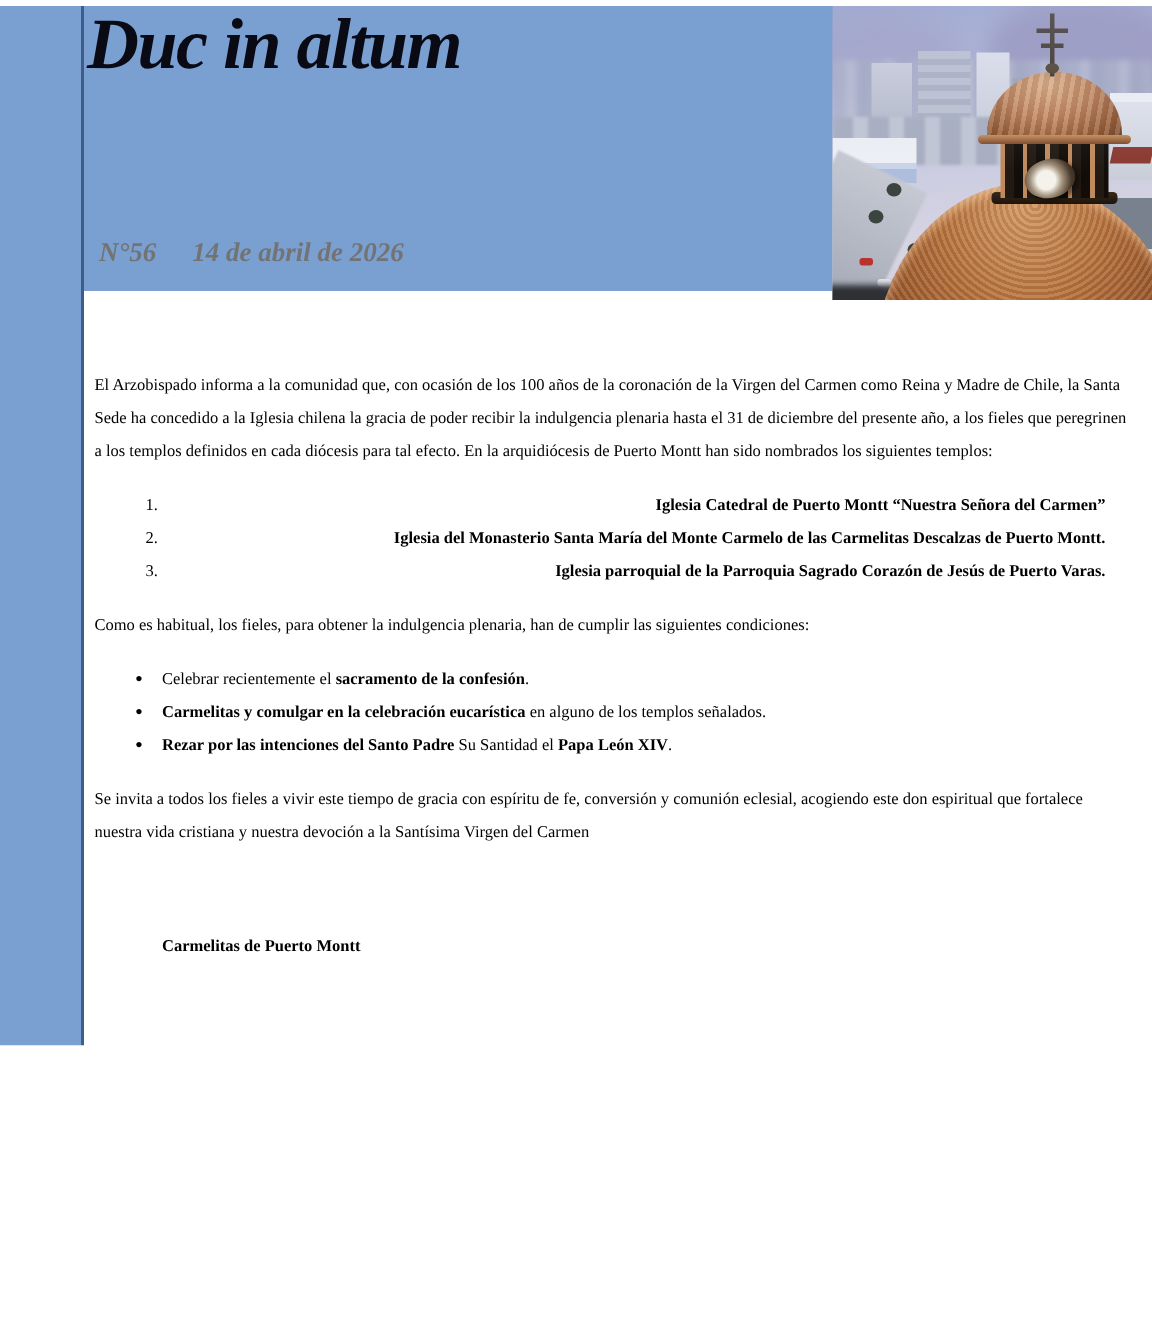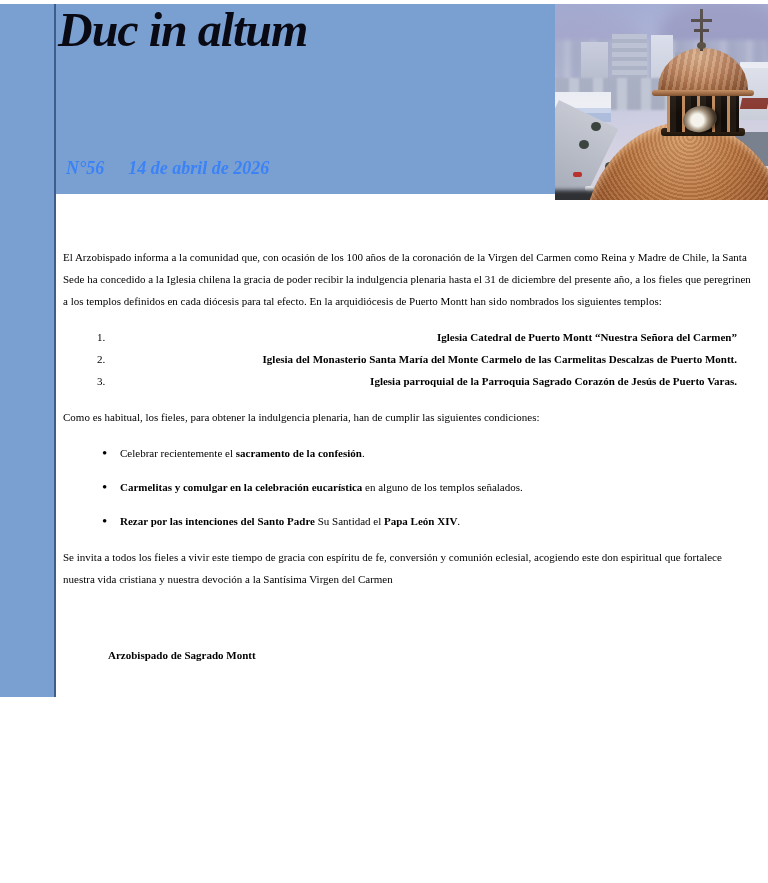--- a/index.html
+++ b/index.html
@@ -24,21 +24,21 @@
   
   .masthead-band{position:absolute;left:56px;top:4px;width:712px;height:190px;background:var(--band);}
   .newsletter-title{
     position:absolute;left:58px;top:2px;margin:0;
     font-family:"Liberation Serif","DejaVu Serif",serif;
     font-size:48px;font-weight:bold;font-style:italic;
     letter-spacing:-1px;color:#0a0a14;line-height:1.15;
   }
   .issue-line{
     position:absolute;left:66px;top:158px;
-    font-size:18px;font-weight:bold;font-style:italic;color:#3b82f6;
+    font-size:18px;font-weight:bold;font-style:italic;color:#737373;
   }
   .issue-line .num{margin-right:24px;}
   
   .photo{
     position:absolute;left:555px;top:4px;width:213px;height:196px;
     overflow:hidden;
     background:linear-gradient(175deg,#97a2cc 0%,#b4bada 28%,#cccde1 55%,#d8d5e2 78%,#cfccd9 100%);
   }
   .photo *{position:absolute;}
   .ph-hill-r{right:-20px;top:-8px;width:130px;height:78px;background:#8e8bb6;border-radius:50%;filter:blur(7px);opacity:.75;}
@@ -105,21 +105,21 @@
   ol.temples{
     margin:14px 0;padding:0 14px 0 45px;
     list-style:decimal;
     text-align:right;
   }
   ol.temples li{margin:0;}
   ol.temples li::marker{font-weight:normal;}
   ul.conditions{
     margin:14px 0;padding:0 14px 0 45px;list-style:none;
   }
-  ul.conditions li{position:relative;margin:12px;}
+  ul.conditions li{position:relative;margin:0;}
   ul.conditions li::before{
     content:"\2022";position:absolute;left:-18px;top:0;
     font-size:15px;
   }
   .signature{margin:54px 0 0 45px !important;font-weight:bold;}
 </style>
 </head>
 <body>
 
 <div class="page">
@@ -174,16 +174,16 @@
         <li><span class="b">Iglesia del Monasterio Santa María del Monte Carmelo de las Carmelitas Descalzas de Puerto Montt.</span></li>
         <li><span class="b">Iglesia parroquial de la Parroquia Sagrado Corazón de Jesús de Puerto Varas.</span></li>
       </ol>
     <p>Como es habitual, los fieles, para obtener la indulgencia plenaria, han de cumplir las siguientes condiciones:</p>
     <ul class="conditions">
         <li><span>Celebrar recientemente el </span><span class="b">sacramento de la confesión</span><span>.</span></li>
         <li><span class="b">Carmelitas y comulgar en la celebración eucarística</span><span> en alguno de los templos señalados.</span></li>
         <li><span class="b">Rezar por las intenciones del Santo Padre</span><span> Su Santidad el </span><span class="b">Papa León XIV</span><span>.</span></li>
       </ul>
     <p>Se invita a todos los fieles a vivir este tiempo de gracia con espíritu de fe, conversión y comunión eclesial, acogiendo este don espiritual que fortalece nuestra vida cristiana y nuestra devoción a la Santísima Virgen del Carmen</p>
-    <p class="signature">Arzobispado de Sagrado Montt</p>
+    <p class="signature">Carmelitas de Puerto Montt</p>
   </div>
 
 </div>
 
 </body></html>

